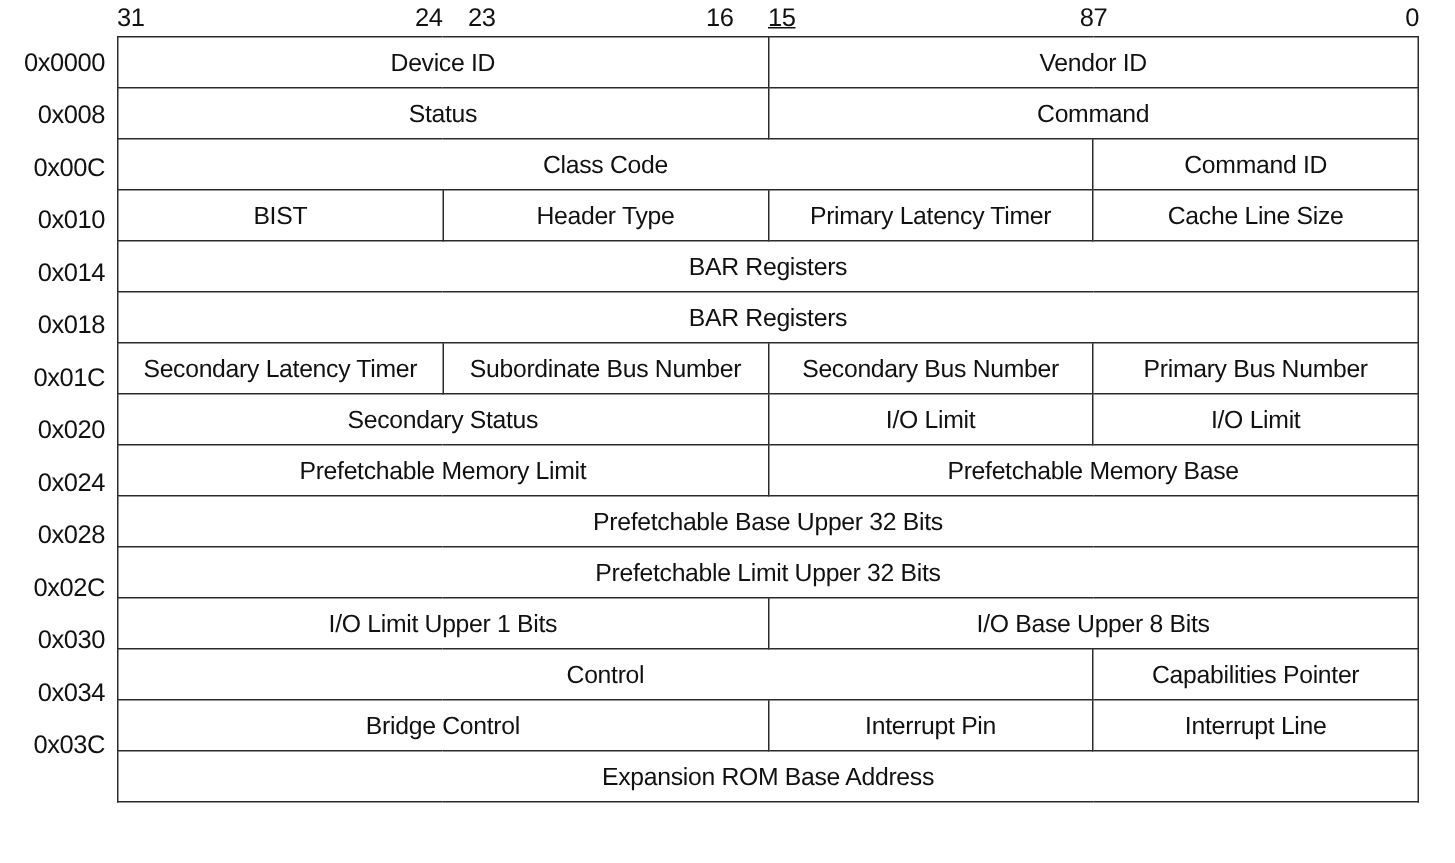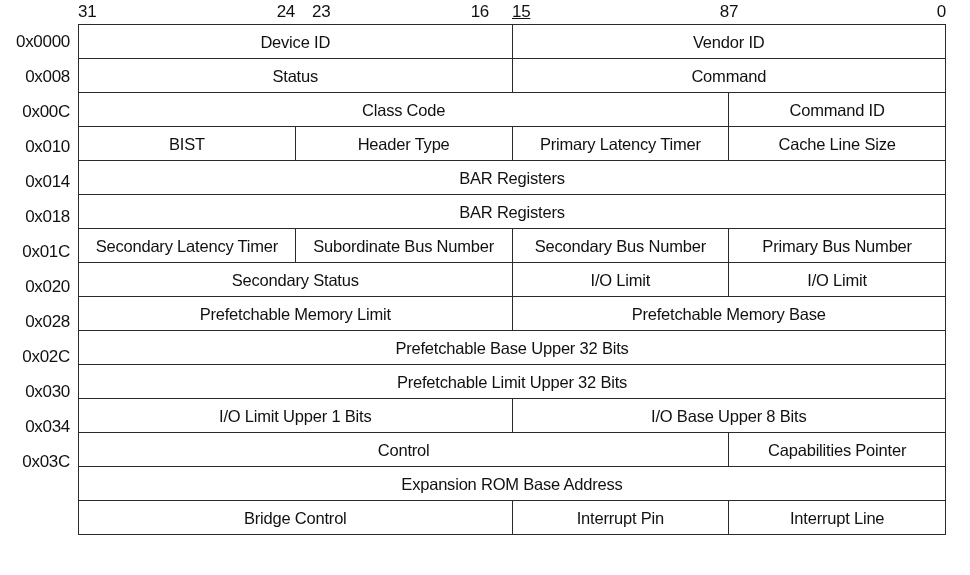--- a/index.html
+++ b/index.html
@@ -102,20 +102,21 @@
 
   <div id="offset-col">
       <div class="offset-label">0x0000</div>
       <div class="offset-label">0x008</div>
       <div class="offset-label">0x00C</div>
       <div class="offset-label">0x010</div>
       <div class="offset-label">0x014</div>
       <div class="offset-label">0x018</div>
       <div class="offset-label">0x01C</div>
       <div class="offset-label">0x020</div>
+      <div class="offset-label">0x024</div>
       <div class="offset-label">0x028</div>
       <div class="offset-label">0x02C</div>
       <div class="offset-label">0x030</div>
       <div class="offset-label">0x034</div>
       <div class="offset-label">0x03C</div>
     </div>
 
   <table id="reg-table">
     <tbody>
         <tr>
@@ -165,23 +166,23 @@
         </tr>
         <tr>
           <td colspan="2">I/O Limit Upper 1 Bits</td>
           <td colspan="2">I/O Base Upper 8 Bits</td>
         </tr>
         <tr>
           <td colspan="3">Control</td>
           <td colspan="1">Capabilities Pointer</td>
         </tr>
         <tr>
-          <td colspan="4">Expansion ROM Base Address</td>
-        </tr>
-        <tr>
           <td colspan="2">Bridge Control</td>
           <td colspan="1">Interrupt Pin</td>
           <td colspan="1">Interrupt Line</td>
+        </tr>
+        <tr>
+          <td colspan="4">Expansion ROM Base Address</td>
         </tr>
       </tbody>
   </table>
 
 </div>
 
 </body></html>

